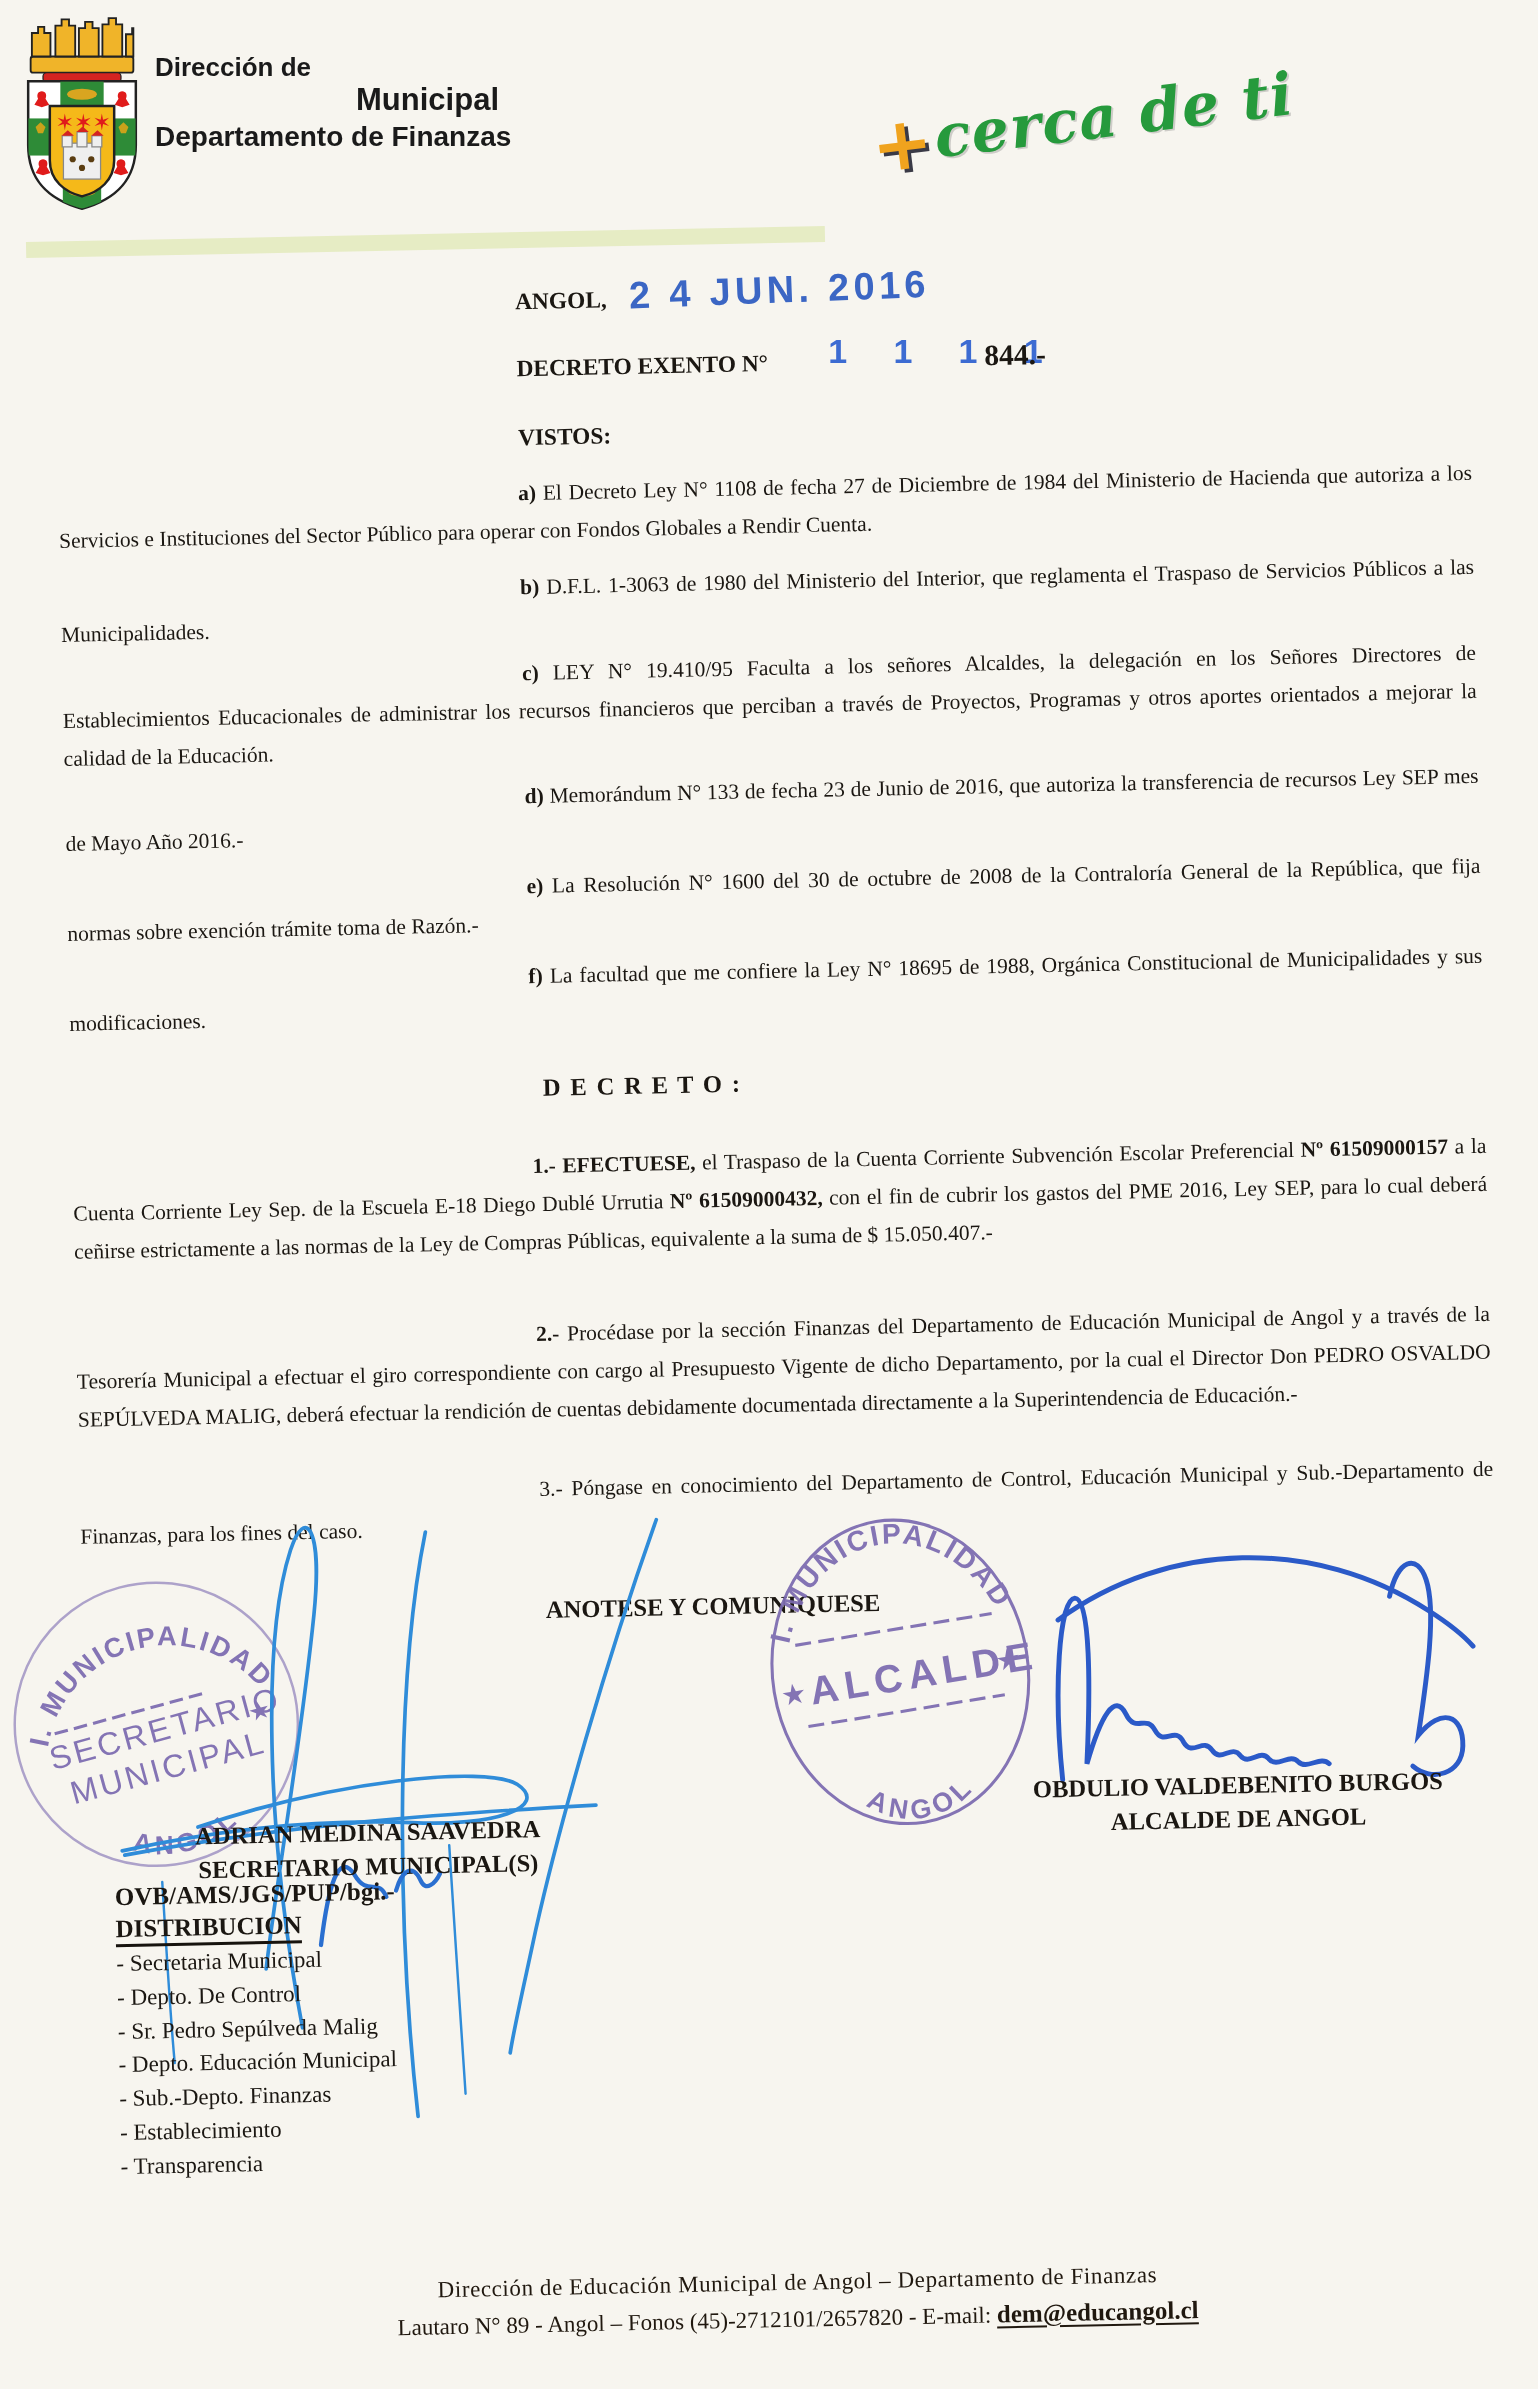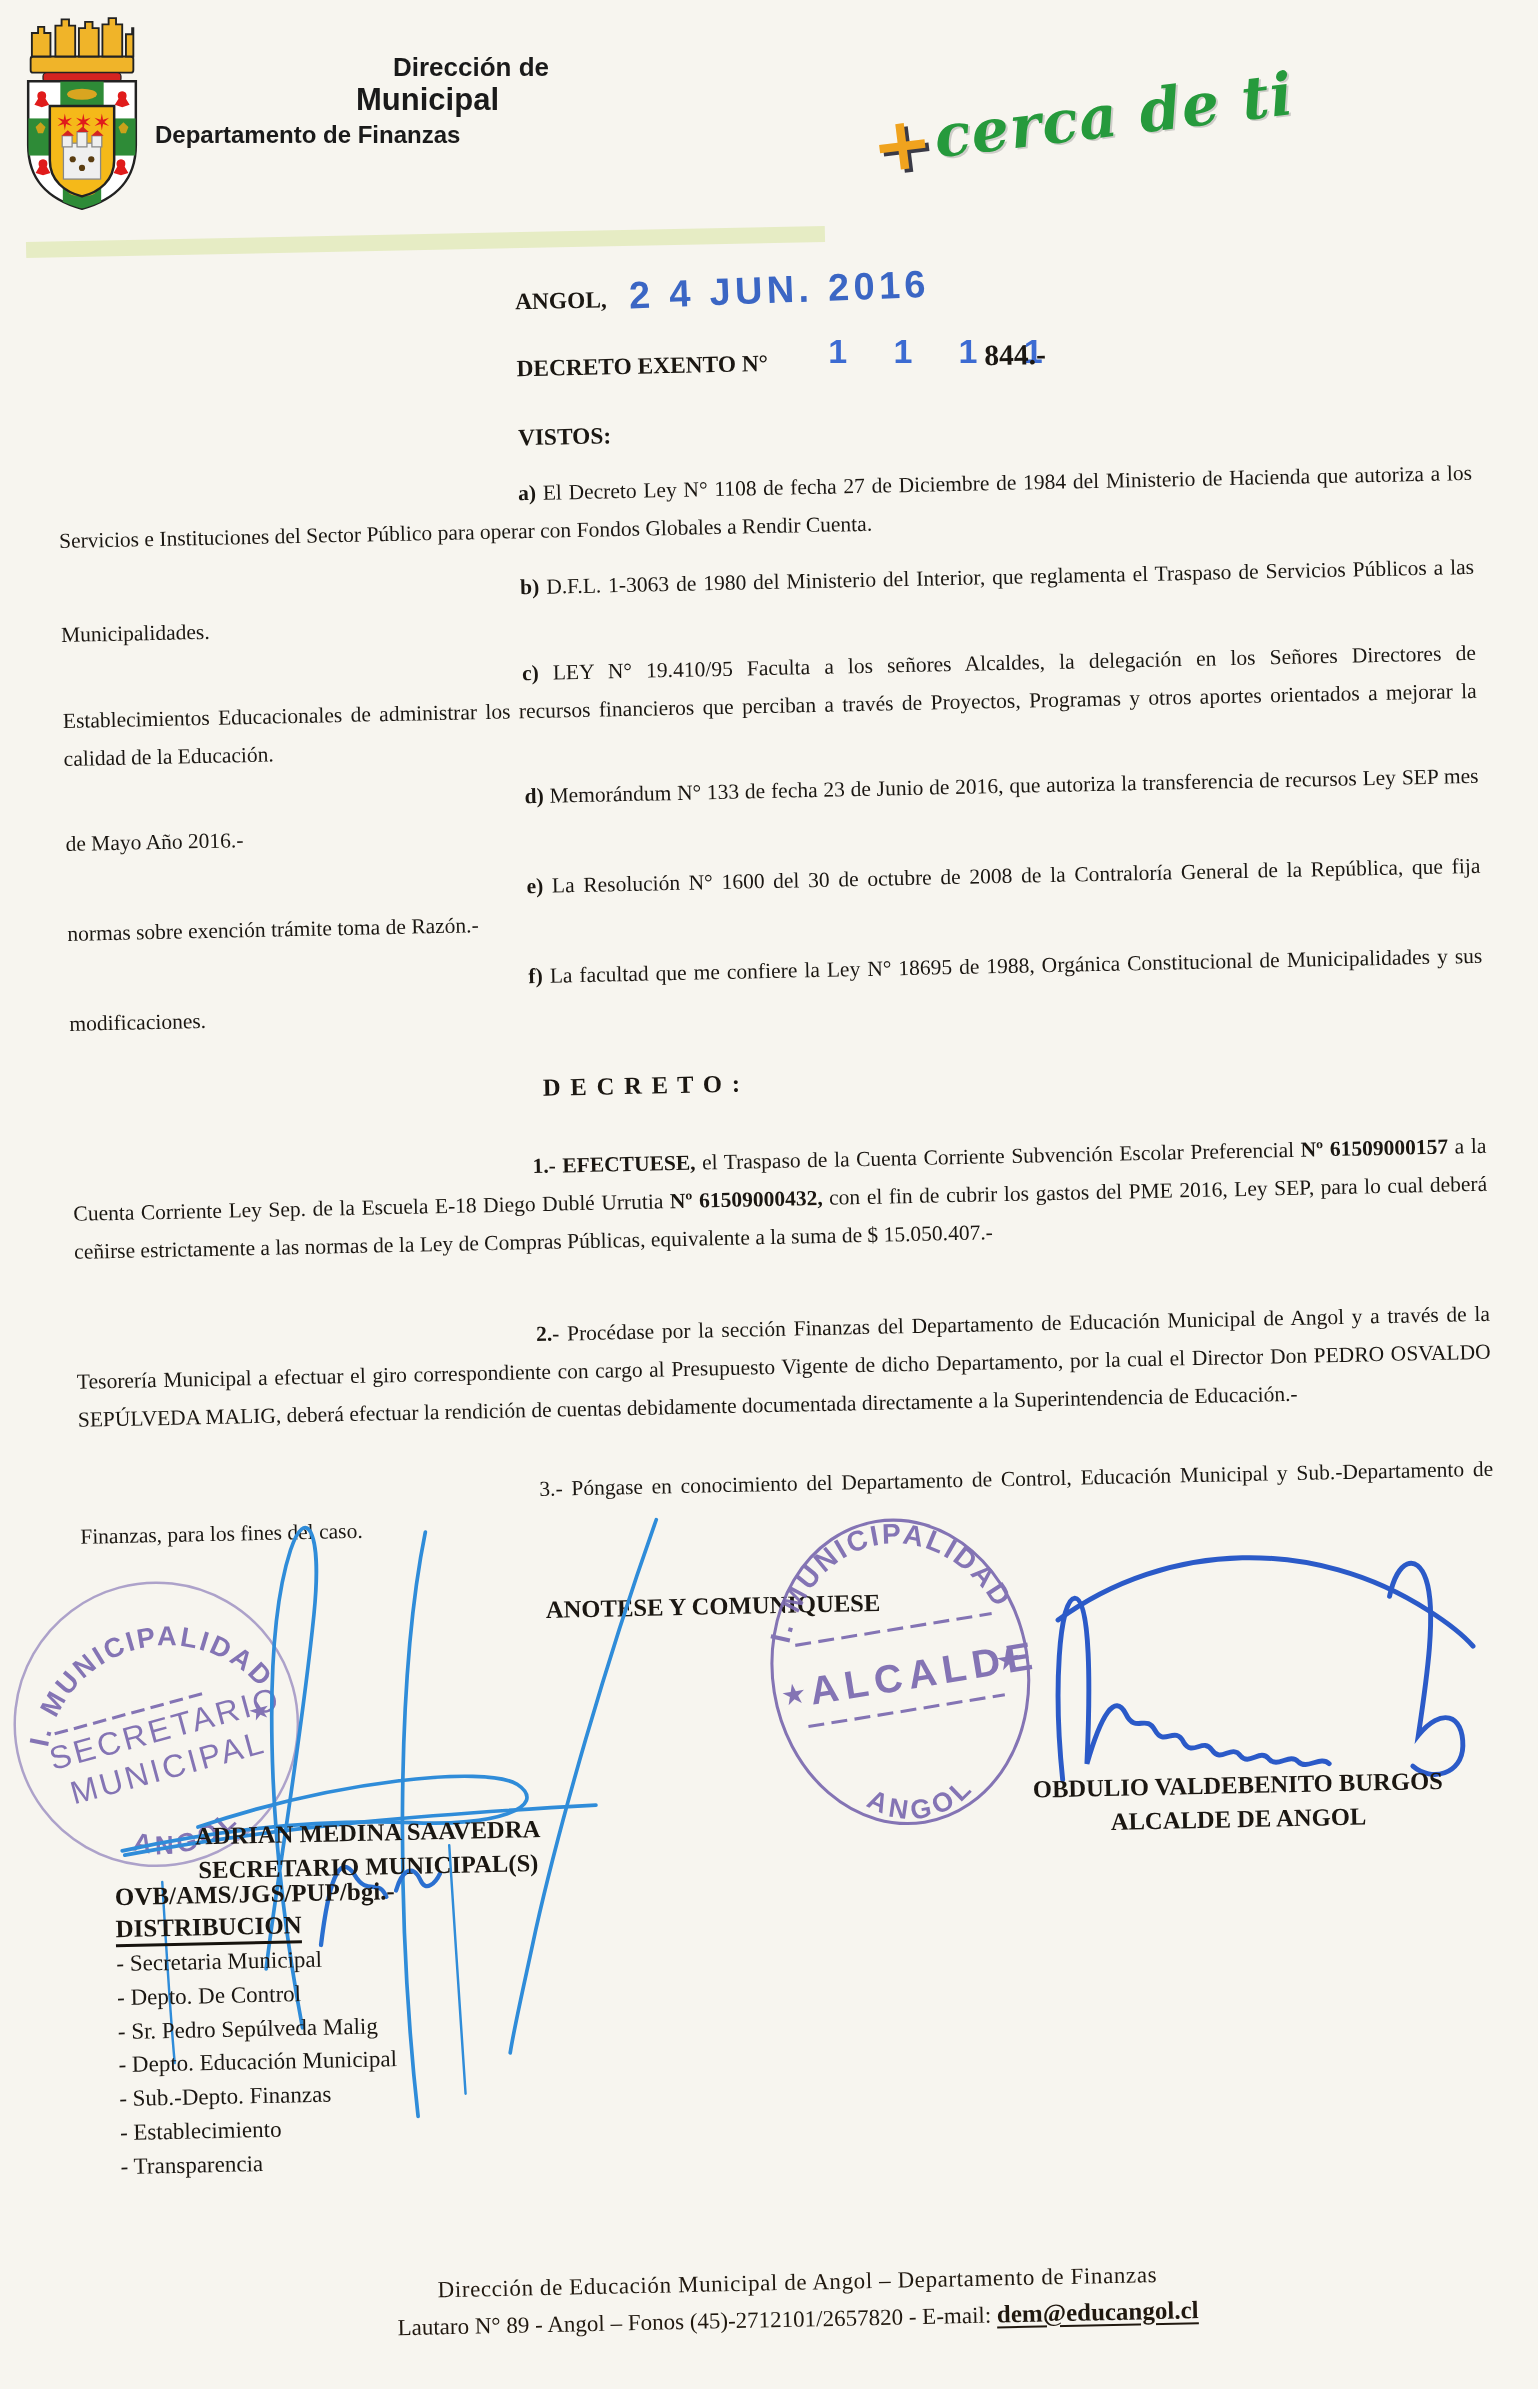--- a/index.html
+++ b/index.html
@@ -5,24 +5,24 @@
   html,body{margin:0;padding:0;}
   body{
     width:1538px;height:2389px;position:relative;overflow:hidden;
     background:#f7f5ef;
     font-family:"Liberation Serif", serif;
   }
   
   .crest{position:absolute;left:17px;top:12.3px;width:130px;height:198px;}
   .org{position:absolute;left:155px;top:54px;width:394px;color:#1a1a1a;
        font-family:"Liberation Sans", sans-serif;font-weight:bold;line-height:1;}
-  .org1{font-size:26px;text-align:right;}
+  .org1{font-size:26px;}
   .org2{font-size:47px;margin-top:3.7px;letter-spacing:0.6px;}
   .org3{font-size:31px;margin-top:3.7px;text-align:right;width:344px;}
-  .org4{font-size:24px;margin-top:8.6px;}
+  .org4{font-size:28px;margin-top:8.6px;}
   .slogan{position:absolute;left:870px;top:79px;transform:rotate(-7deg);white-space:nowrap;}
   .slogan .plus{font-family:"DejaVu Sans", sans-serif;font-weight:bold;font-size:73px;
     color:#f0a31e;text-shadow:3.7px 3.7px 0 #3a3a46;vertical-align:-7.4px;}
   .slogan .cerca{font-family:"DejaVu Serif", serif;font-style:italic;font-weight:bold;
     font-size:59px;color:#269a3c;letter-spacing:1.2px;text-shadow:1.8px 1.8px 0 rgba(130,130,130,.35);}
   .band{position:absolute;left:26px;top:234px;width:799px;height:16px;
     background:#e6ecc4;transform:rotate(-1.15deg);}
   
   .doc{position:absolute;inset:0;transform:rotate(-1.22deg);transform-origin:769px 953px;color:#1b1712;}
   .h{position:absolute;font-weight:bold;font-size:23.4px;white-space:nowrap;}

